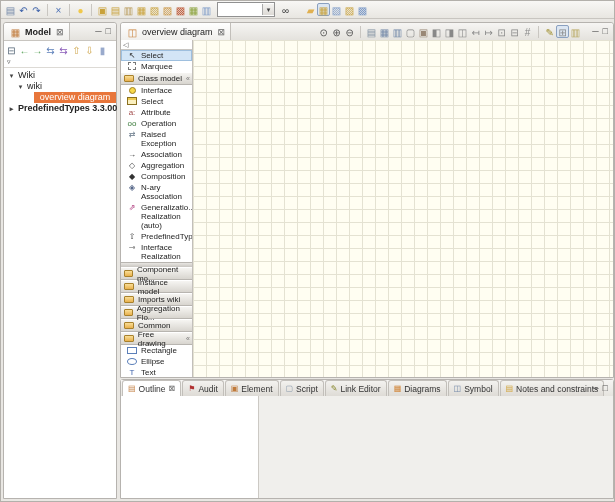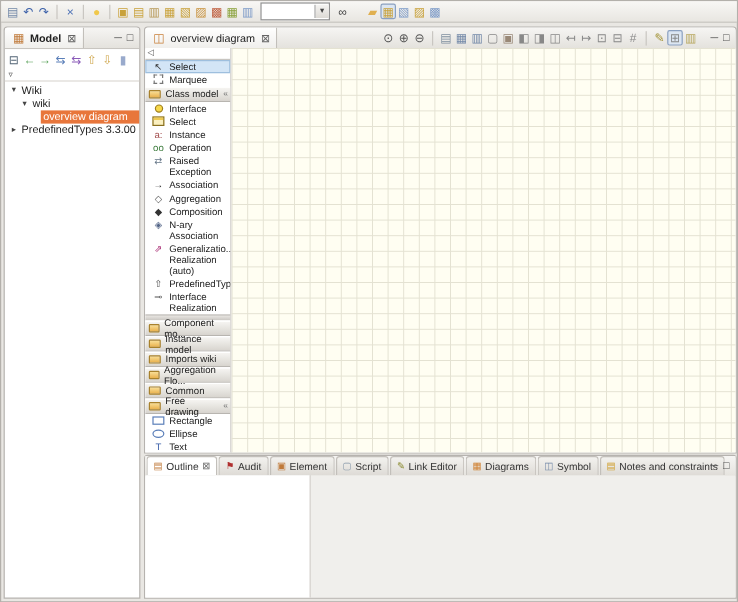--- a/index.html
+++ b/index.html
@@ -33,21 +33,21 @@
   .winctl span{font-size:9px;line-height:9px;}
 
   
   #model-panel{left:2px;top:21px;width:114px;height:477px;}
   .view-toolbar{height:14px;display:flex;align-items:center;padding:1px 1px;overflow:hidden;border-bottom:0;}
   .view-menu-row{height:10px;display:flex;align-items:center;padding:0 3px;border-bottom:1px solid #DDDAD5;}
   .view-menu-row span{font-size:7px;color:#444;}
   #model-tree{padding-top:2px;font-size:9px;color:#222;}
   .trow{display:flex;align-items:center;height:11px;line-height:11px;white-space:nowrap;}
   .texp{width:9px;text-align:center;font-size:7px;color:#444;flex:0 0 9px;}
-  .tlabel{padding:0 2px;}
+  .tlabel{padding:0 2px;text-align:center;}
   .trow.sel .tlabel{background:#E8763B;color:#fff;flex:1;}
 
   
   #editor-panel{left:119px;top:21px;width:494px;height:356px;background:#FFFFFE;}
   #editor-header{height:17px;background:linear-gradient(#F6F5F3,#E4E2DD);border-bottom:1px solid #C8C5C0;
      display:flex;align-items:stretch;border-radius:3px 3px 0 0;}
   #editor-toolbar{display:flex;align-items:center;margin-left:86px;}
   #editor-body{position:absolute;left:0;top:17px;right:0;bottom:0;display:flex;}
   #palette{width:71px;background:#FFFFFF;border-right:1px solid #C2BFBA;overflow:hidden;font-size:8px;color:#222;}
   .pal-collapse{height:9px;border-bottom:1px solid #C8C5C0;display:flex;align-items:center;padding-left:2px;}
@@ -151,21 +151,21 @@
           <span class="tlabel">Wiki</span>
         </div>
         <div class="trow" style="padding-left: 12px;">
           <span class="texp">▾</span>
           <span class="tlabel">wiki</span>
         </div>
         <div class="trow sel" style="padding-left: 21px;">
           <span class="texp"></span>
           <span class="tlabel">overview diagram</span>
         </div>
-        <div class="trow" style="padding-left: 3px;">
+        <div class="trow" style="padding-left: 3px; font-weight: bold;">
           <span class="texp">▸</span>
           <span class="tlabel">PredefinedTypes 3.3.00</span>
         </div>
       </div>
   </div>
 
   <div id="editor-panel" class="panel">
     <div id="editor-header">
       <div class="view-tab">
         <span class="ic" id="editor-tab-icon" style="color: rgb(201, 129, 59);">◫</span>
@@ -231,21 +231,21 @@
           <div class="pal-tool">
             <span class="pic" style="display: flex; justify-content: center;">
               <span class="shape shape-classbox"></span>
             </span>
             <span>Select</span>
           </div>
           <div class="pal-tool">
             <span class="pic" style="display: flex; justify-content: center;">
               <span class="pic" style="color: rgb(160, 72, 72);">a:</span>
             </span>
-            <span>Instance</span>
+            <span>Attribute</span>
           </div>
           <div class="pal-tool">
             <span class="pic" style="display: flex; justify-content: center;">
               <span class="pic" style="color: rgb(58, 122, 58);">oo</span>
             </span>
             <span>Operation</span>
           </div>
           <div class="pal-tool">
             <span class="pic" style="display: flex; justify-content: center;">
               <span class="pic" style="color: rgb(102, 119, 136);">⇄</span>

